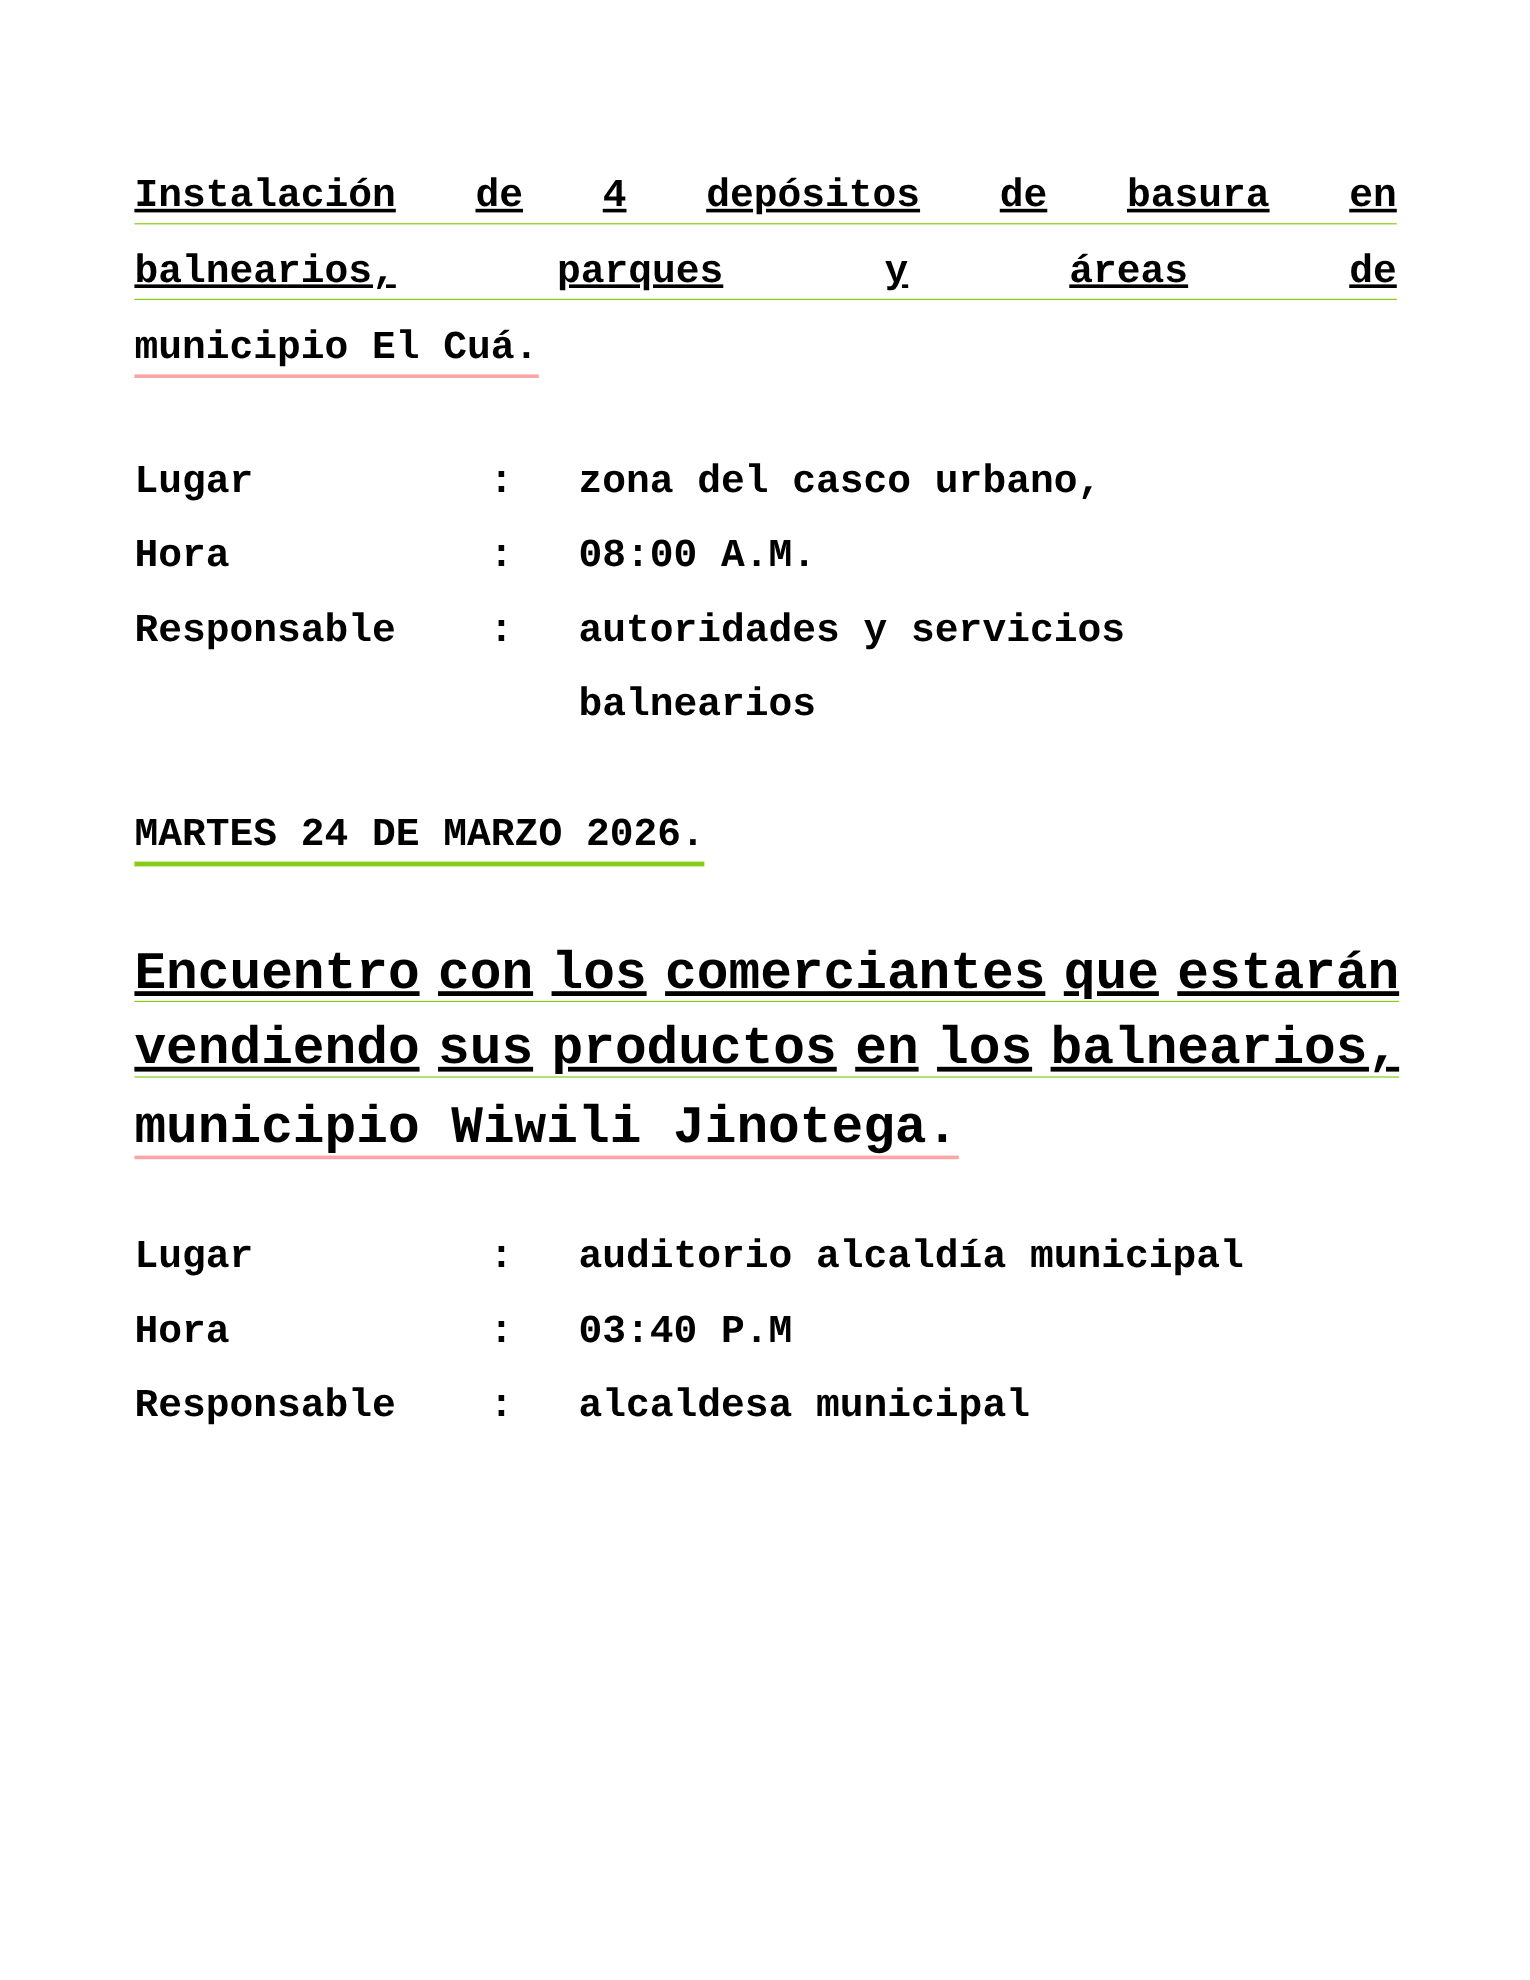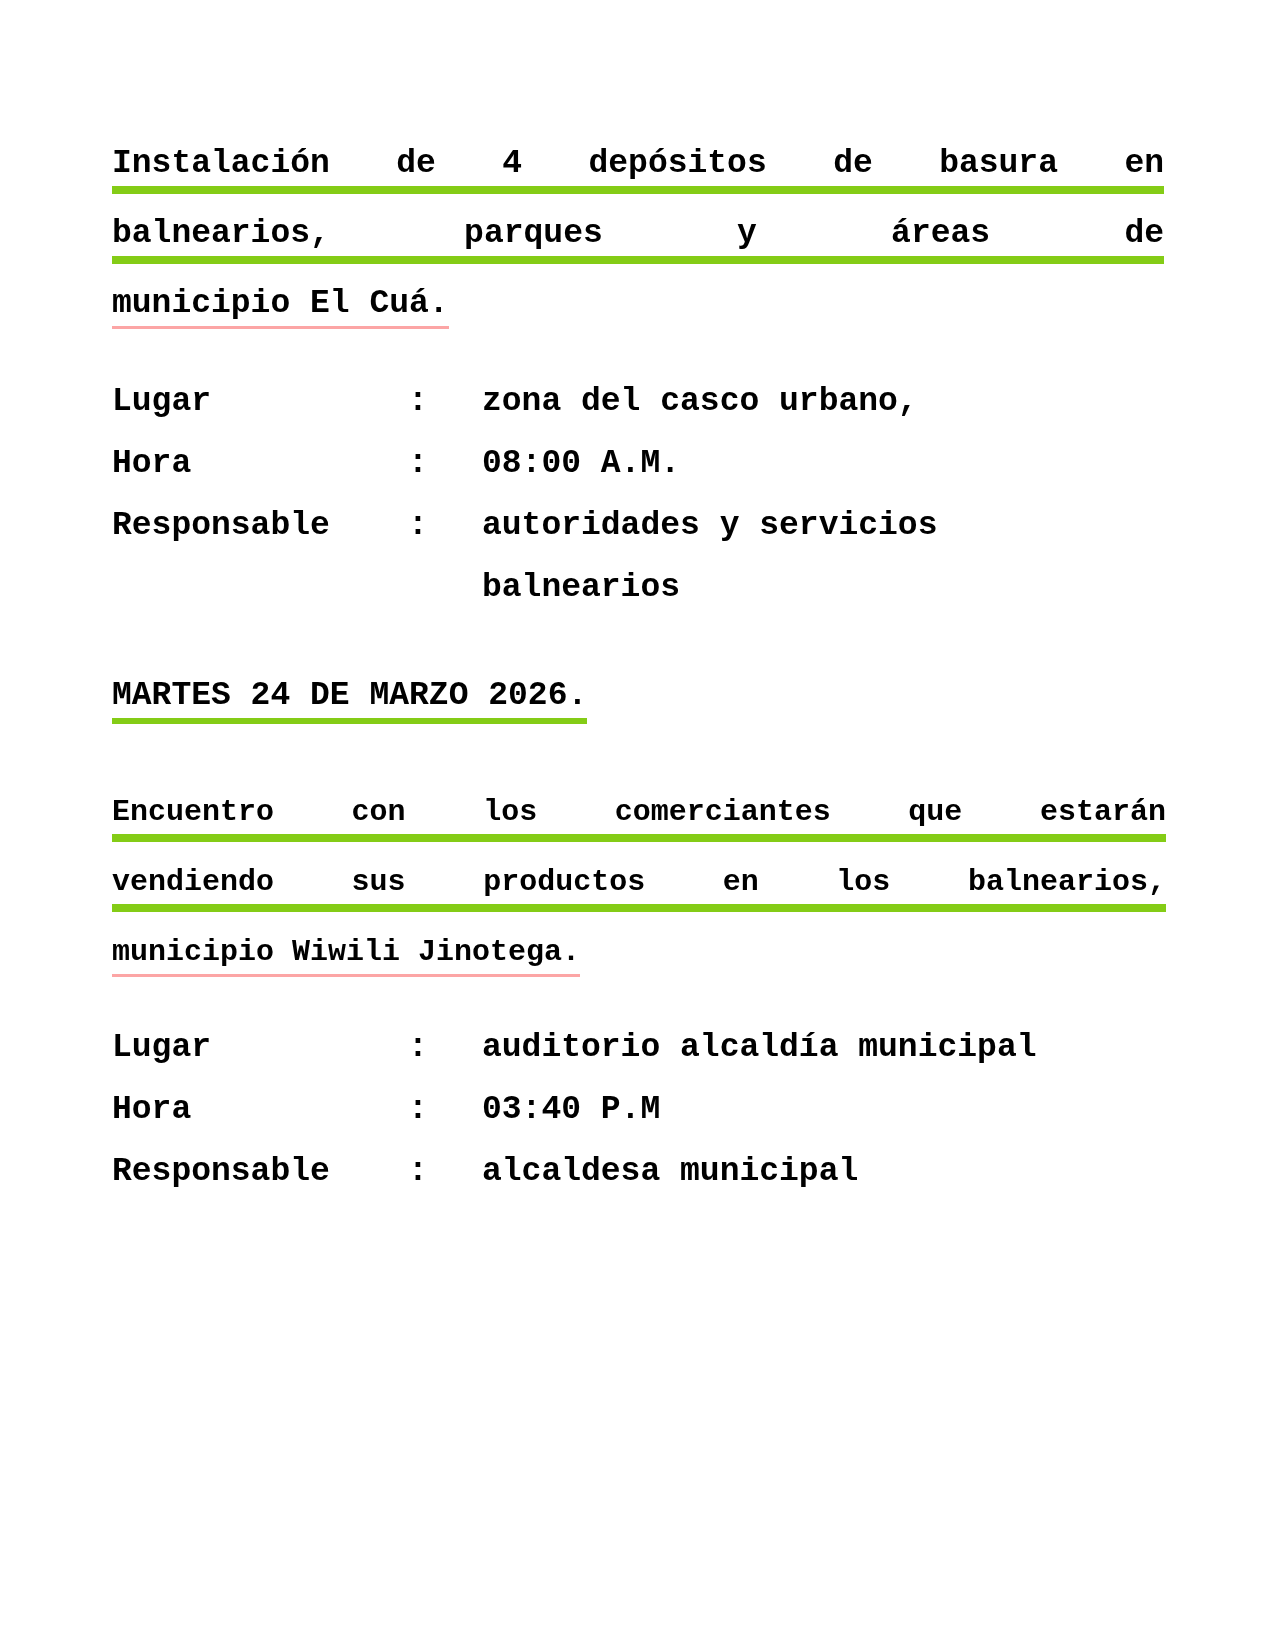--- a/index.html
+++ b/index.html
@@ -1,24 +1,24 @@
 <!DOCTYPE html>
 <html><head>
   <meta charset="utf-8">
   <style>
     html, body { margin: 0; padding: 0; background: #ffffff; }
     body { width: 1275px; height: 1650px; position: relative; overflow: hidden;
            font-family: "Liberation Mono", "DejaVu Sans Mono", monospace; font-weight: bold; color: #000; }
     .page { position: absolute; left: 0; top: 0; width: 1275px; height: 1650px; }
     .just { display: flex; justify-content: space-between; width: 100%;
-            border-bottom: 8px solid #84cc16; line-height: 44px; margin-bottom: 18px; }
+            border-bottom: 1px solid #84cc16; line-height: 44px; margin-bottom: 18px; text-decoration: underline; }
     .just span { white-space: pre; }
     .lastline { display: inline-block; border-bottom: 3px solid #fca5a5; line-height: 44px; white-space: pre; }
     .date { position: absolute; left: 112px; font-size: 33px; line-height: 44px;
-            border-bottom: 6px solid #84cc16; white-space: pre; }
+            border-bottom: 4px solid #84cc16; white-space: pre; }
     .details { position: absolute; left: 112px; font-size: 33px; }
     .row { position: relative; height: 62px; line-height: 44px; }
     .row .label { position: absolute; left: 0; top: 0; white-space: pre; }
     .row .colon { position: absolute; left: 296px; top: 0; }
     .row .value { position: absolute; left: 370px; top: 0; white-space: pre; }
   </style>
 </head>
 <body>
 
 <div class="page">
@@ -61,21 +61,21 @@
     </div>
     <div class="row">
       <span class="label"></span>
       <span class="colon"></span>
       <span class="value">balnearios</span>
     </div>
   </div>
 
   <div class="date" style="top:674px;">MARTES 24 DE MARZO 2026.</div>
 
-  <div style="position:absolute; left:112px; top:790px; width:1054px; font-size:30px;">
+  <div style="position:absolute; left:112px; top:790px; width:1054px; font-size:44px;">
     <div class="just">
       <span>Encuentro</span>
       <span>con</span>
       <span>los</span>
       <span>comerciantes</span>
       <span>que</span>
       <span>estarán</span>
     </div>
     <div class="just">
       <span>vendiendo</span>

